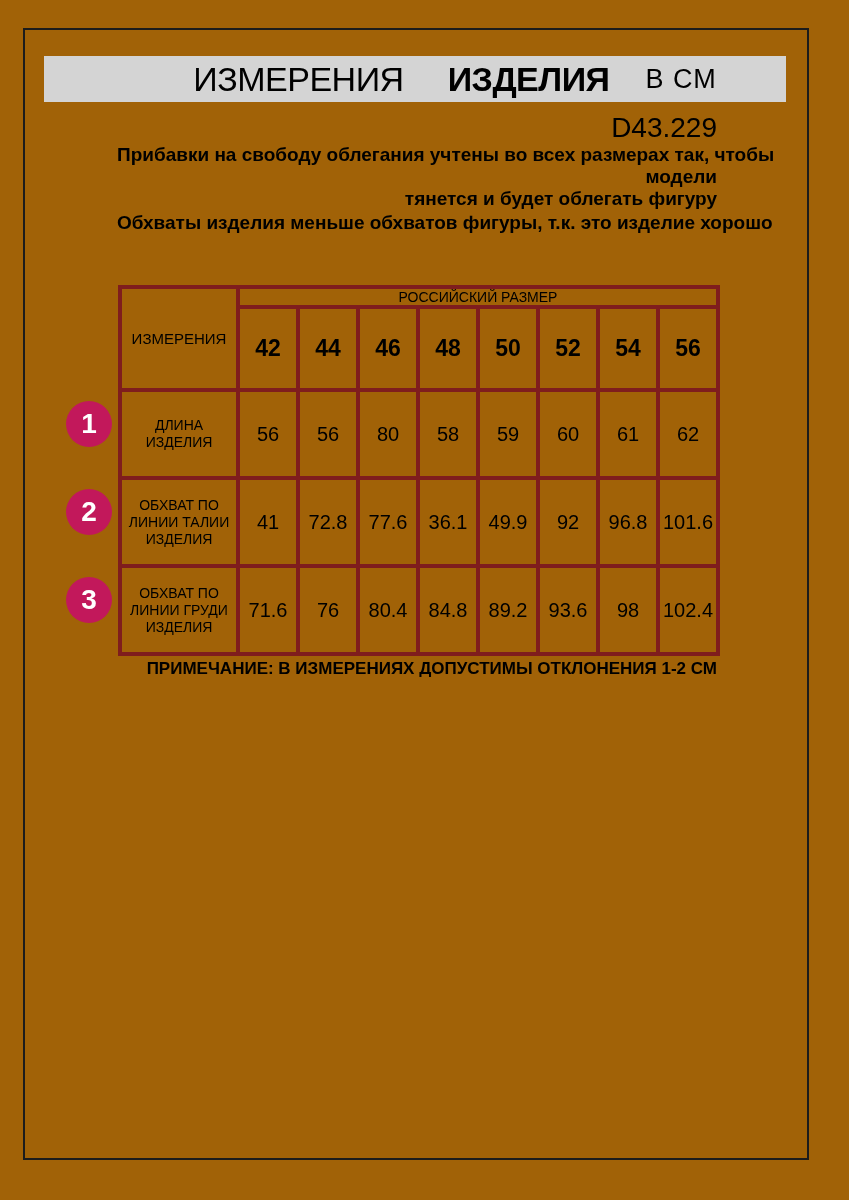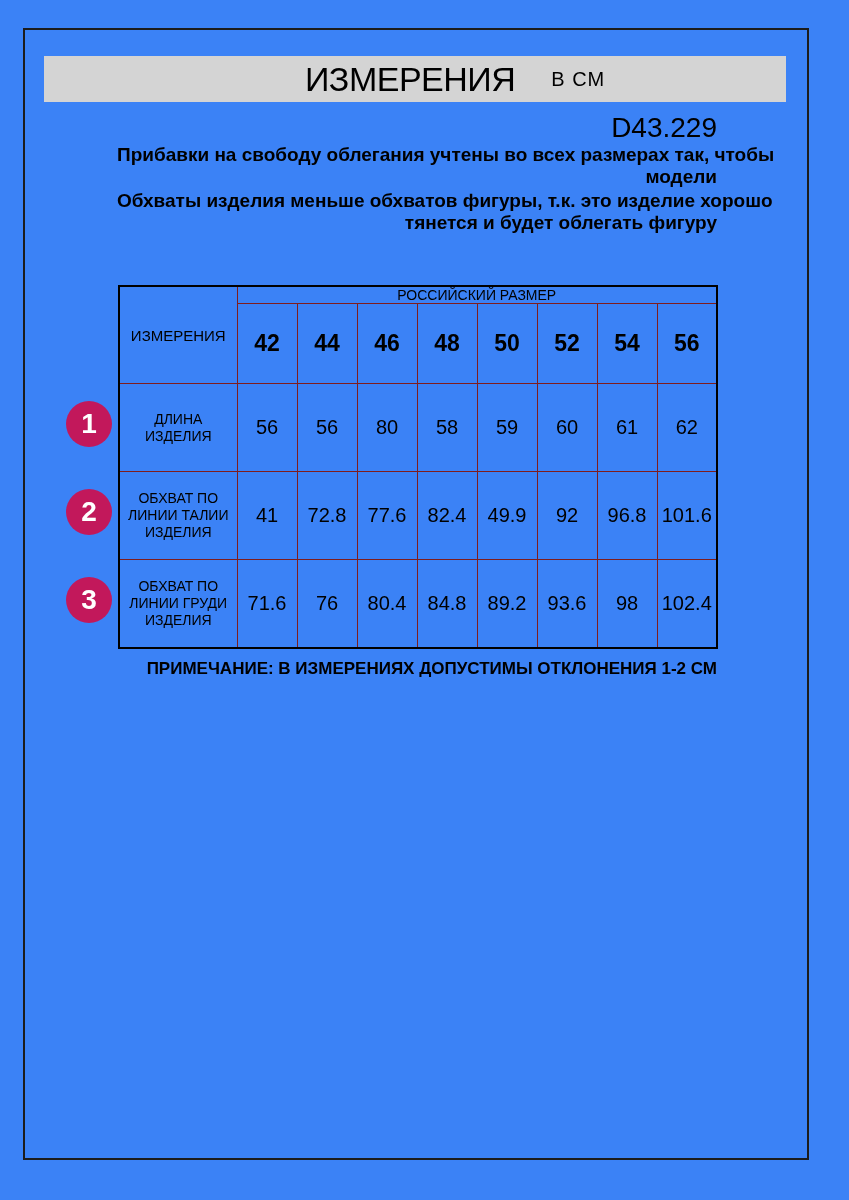--- a/index.html
+++ b/index.html
@@ -6,21 +6,21 @@
     margin: 0;
     padding: 0;
     background: #ffffff;
     font-family: "Liberation Sans", sans-serif;
     color: #000;
   }
   .page {
     position: relative;
     width: 849px;
     height: 1200px;
-    background: #3b82f6;
+    background: #a16207;
     overflow: hidden;
   }
   .frame {
     position: absolute;
     left: 23px;
     top: 28px;
     width: 782px;
     height: 1128px;
     border: 2px solid #1c1c1c;
   }
@@ -33,41 +33,41 @@
     background: #d4d4d4;
     display: flex;
     align-items: center;
     justify-content: center;
     padding-left: 80px;
     box-sizing: border-box;
     letter-spacing: -0.5px;
   }
   .band .t-reg  { font-size: 34px; font-weight: normal; }
   .band .t-bold { font-size: 34px; font-weight: bold; margin-left: 44px; }
-  .band .t-unit { font-size: 20px; font-weight: normal; margin-left: 36px; letter-spacing: 1px; }
+  .band .t-unit { font-size: 27px; font-weight: normal; margin-left: 36px; letter-spacing: 1px; }
   .center-col {
     position: absolute;
     left: 117px;
     width: 600px;
     text-align: right;
   }
   .article { top: 112px; font-size: 28px; }
   .intro   { top: 144px; font-size: 19px; line-height: 22px; }
   .intro .line { display: block; white-space: nowrap; font-weight: bold; }
   .intro .para2 { margin-top: 2px; }
   table.sizes {
     position: absolute;
     left: 118px;
     top: 285px;
     border-collapse: collapse;
     table-layout: fixed;
     border: 2px solid #000;
   }
   table.sizes th, table.sizes td {
-    border: 1px solid #7f1d1d;
+    border: 4px solid #7f1d1d;
     padding: 0;
     text-align: center;
     vertical-align: middle;
     overflow: hidden;
   }
   col.c-label { width: 118px; }
   col.c-size  { width: 60px; }
   .group-head { height: 16px; font-size: 14px; font-weight: normal; line-height: 15px; }
   .corner     { font-size: 15px; font-weight: normal; }
   .size-head  { height: 79px; font-size: 23px; font-weight: bold; }
@@ -99,30 +99,31 @@
   }
 </style>
 </head>
 <body>
 
 <div class="page">
   <div class="frame"></div>
 
   <div class="band">
     <span class="t-reg">ИЗМЕРЕНИЯ</span>
+    <span class="t-bold">ИЗДЕЛИЯ</span>
     <span class="t-unit">В СМ</span>
   </div>
 
   <div class="center-col article">D43.229</div>
 
   <div class="center-col intro">
     <span class="line">Прибавки на свободу облегания учтены во всех размерах так, чтобы</span>
     <span class="line">модели</span>
+    <span class="line">тянется и будет облегать фигуру</span>
     <span class="line para2">Обхваты изделия меньше обхватов фигуры, т.к. это изделие хорошо</span>
-    <span class="line">тянется и будет облегать фигуру</span>
   </div>
 
   <table class="sizes">
     <colgroup>
       <col class="c-label">
       <col class="c-size">
         <col class="c-size">
         <col class="c-size">
         <col class="c-size">
       <col class="c-size">
@@ -154,21 +155,21 @@
       <td class="val">59</td>
       <td class="val">60</td>
       <td class="val">61</td>
       <td class="val">62</td>
     </tr>
     <tr class="data-row">
       <td class="row-label">ОБХВАТ ПО ЛИНИИ ТАЛИИ ИЗДЕЛИЯ</td>
       <td class="val">41</td>
       <td class="val">72.8</td>
       <td class="val">77.6</td>
-      <td class="val">82.4</td>
+      <td class="val">36.1</td>
       <td class="val">49.9</td>
       <td class="val">92</td>
       <td class="val">96.8</td>
       <td class="val">101.6</td>
     </tr>
     <tr class="data-row">
       <td class="row-label">ОБХВАТ ПО ЛИНИИ ГРУДИ ИЗДЕЛИЯ</td>
       <td class="val">71.6</td>
       <td class="val">76</td>
       <td class="val">80.4</td>

